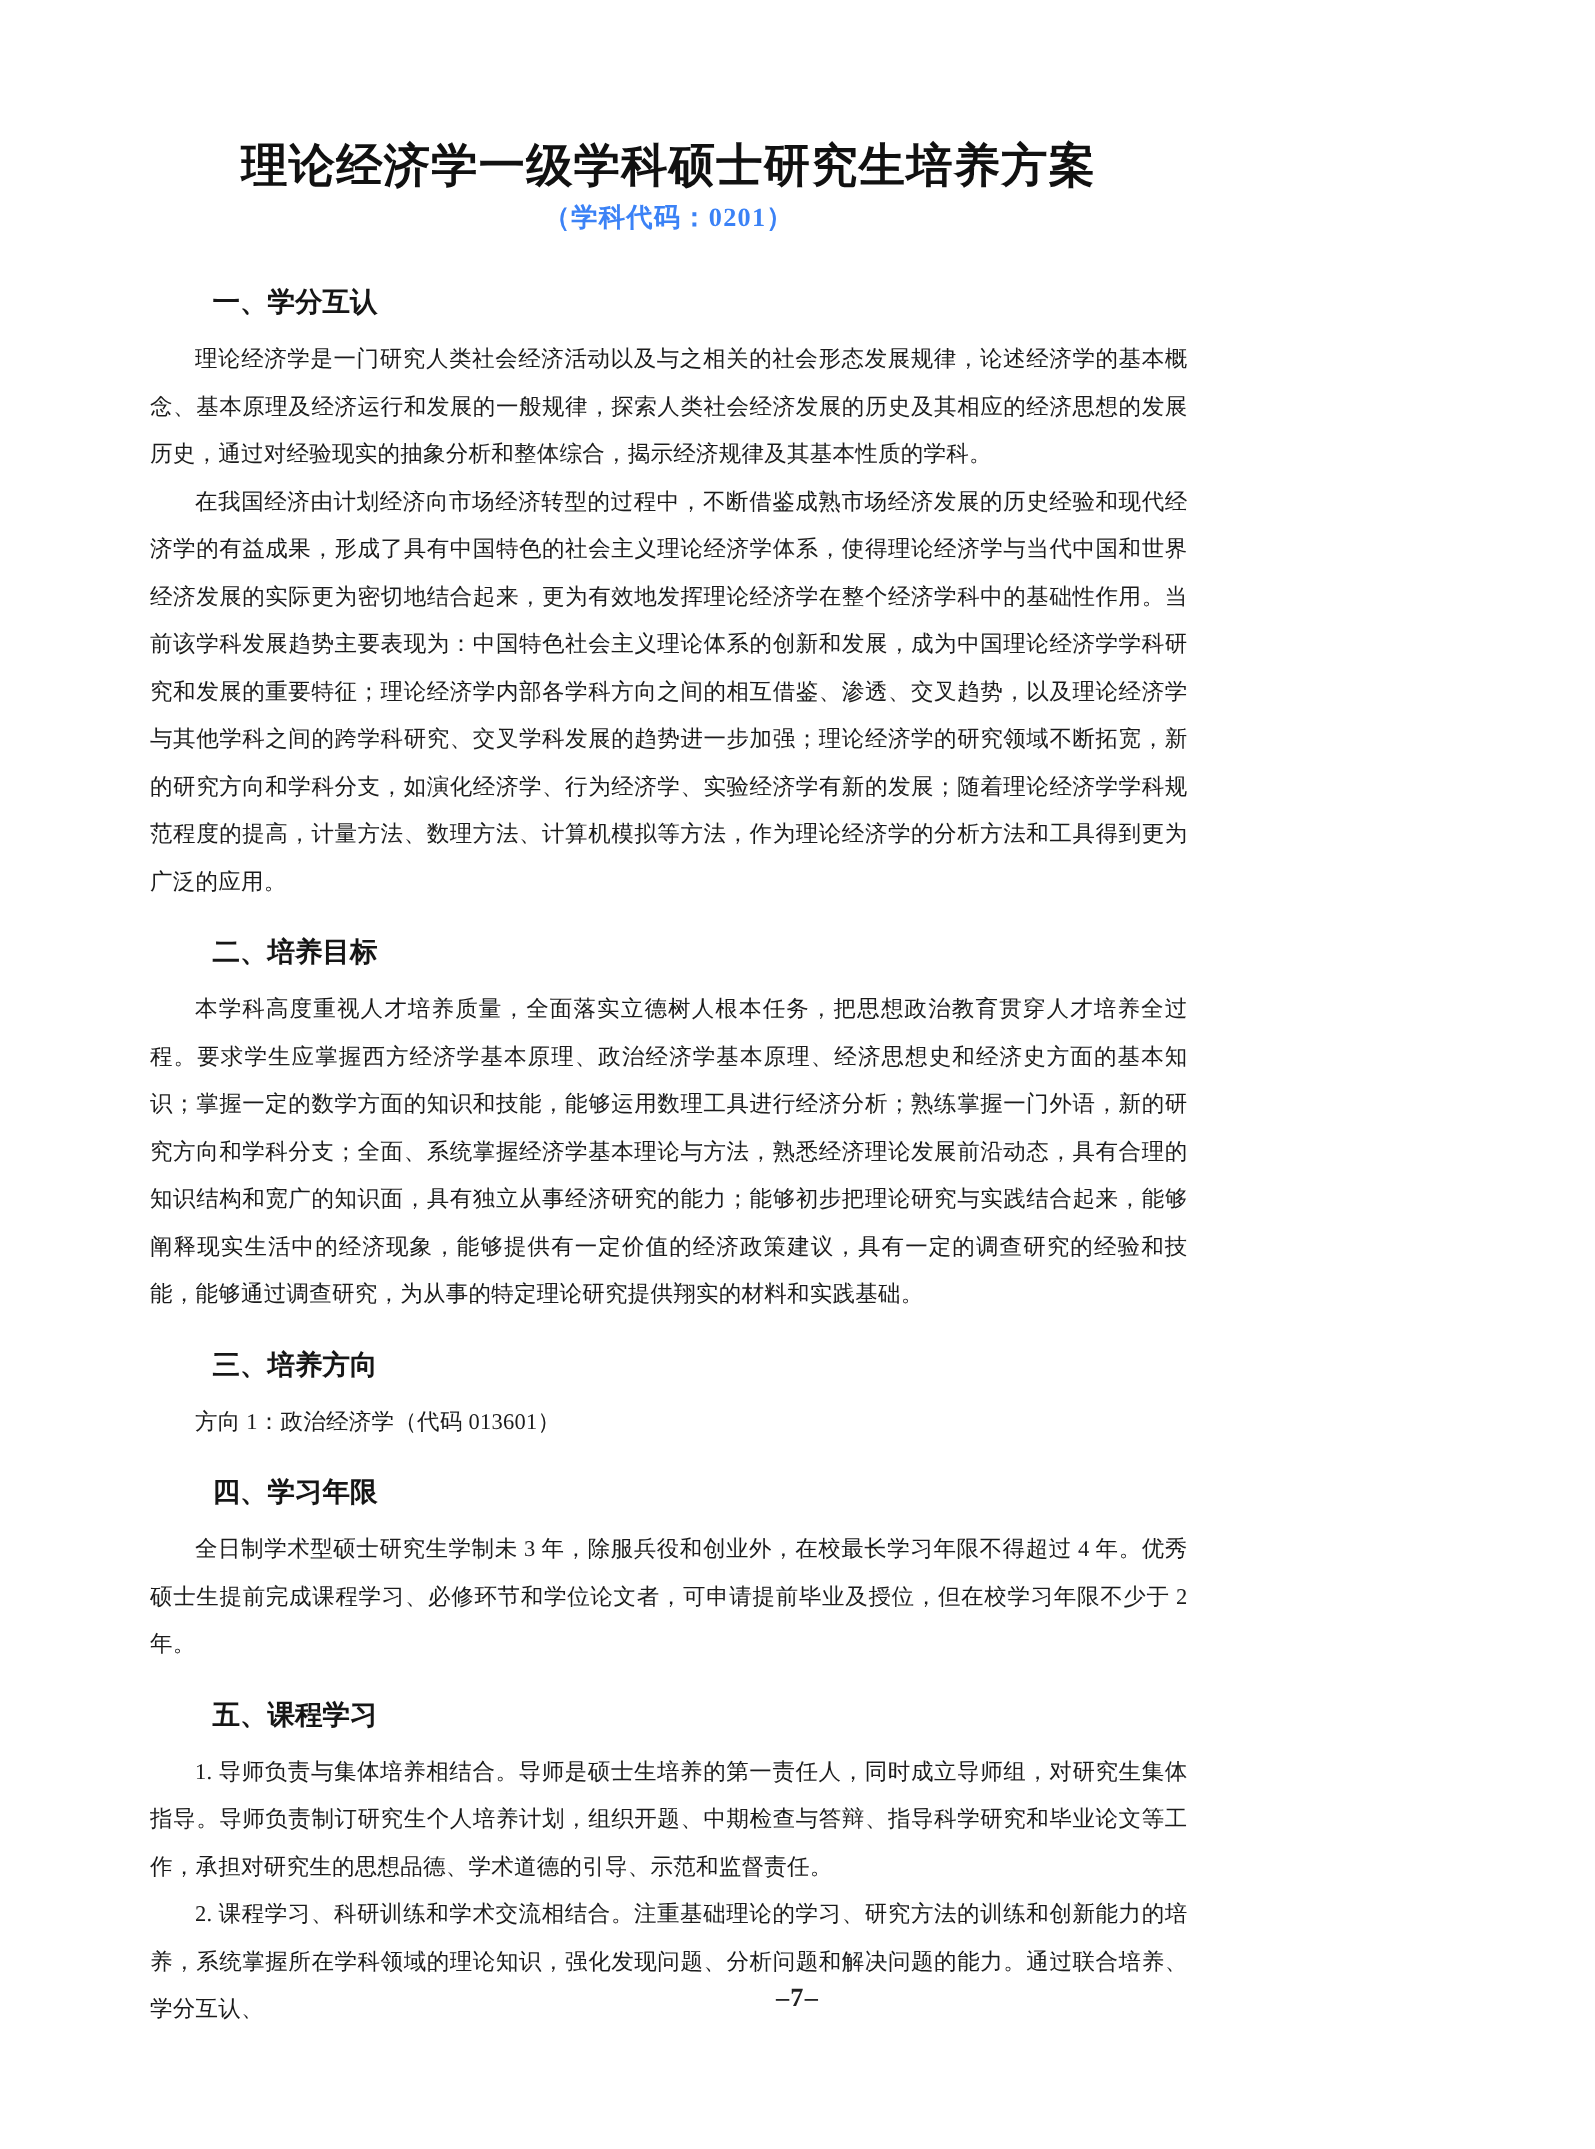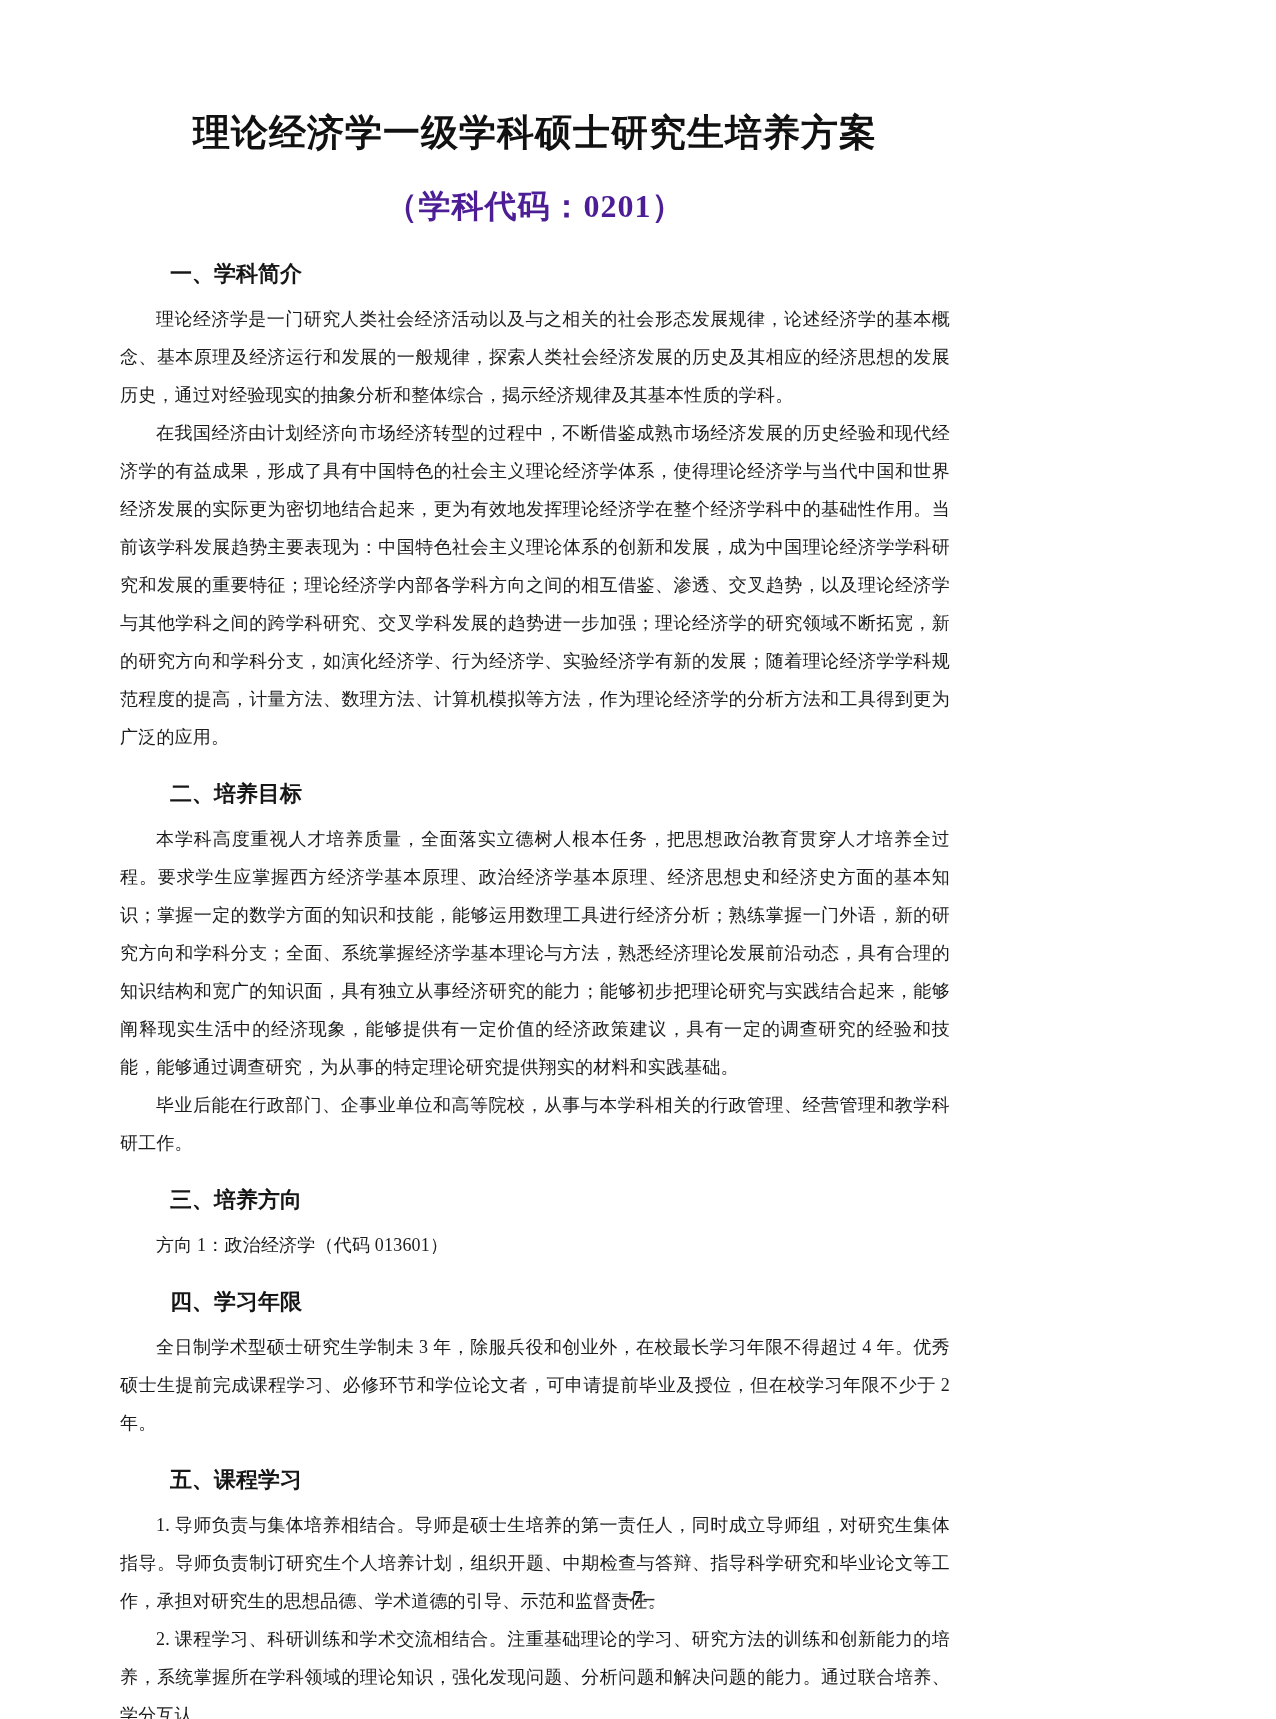--- a/index.html
+++ b/index.html
@@ -24,25 +24,25 @@
     font-weight: 900;
     font-size: 37px;
     line-height: 50px;
     text-align: center;
     color: #111111;
     letter-spacing: 1px;
   }
   .doc-subtitle {
     font-family: "Liberation Serif", "DejaVu Serif", serif;
     font-weight: bold;
-    font-size: 32px;
+    font-size: 21px;
     line-height: 32px;
     text-align: center;
-    color: #4c1d95;
-    margin-top: 32px;
+    color: #3b82f6;
+    margin-top: 0;
     letter-spacing: 1px;
   }
   section { display: block; }
   .sec-heading {
     font-family: "Liberation Sans", "DejaVu Sans", sans-serif;
     font-weight: bold;
     font-size: 22px;
     line-height: 32px;
     color: #161616;
     padding-left: 50px;
@@ -72,29 +72,28 @@
 </style>
 </head>
 <body>
 
 <div class="page">
 
   <h1 class="doc-title">理论经济学一级学科硕士研究生培养方案</h1>
   <div class="doc-subtitle">（学科代码：0201）</div>
 
   <section>
-    <h2 class="sec-heading">一、学科简介</h2>
+    <h2 class="sec-heading">一、学分互认</h2>
     <p class="body-par">理论经济学是一门研究人类社会经济活动以及与之相关的社会形态发展规律，论述经济学的基本概念、基本原理及经济运行和发展的一般规律，探索人类社会经济发展的历史及其相应的经济思想的发展历史，通过对经验现实的抽象分析和整体综合，揭示经济规律及其基本性质的学科。</p>
     <p class="body-par">在我国经济由计划经济向市场经济转型的过程中，不断借鉴成熟市场经济发展的历史经验和现代经济学的有益成果，形成了具有中国特色的社会主义理论经济学体系，使得理论经济学与当代中国和世界经济发展的实际更为密切地结合起来，更为有效地发挥理论经济学在整个经济学科中的基础性作用。当前该学科发展趋势主要表现为：中国特色社会主义理论体系的创新和发展，成为中国理论经济学学科研究和发展的重要特征；理论经济学内部各学科方向之间的相互借鉴、渗透、交叉趋势，以及理论经济学与其他学科之间的跨学科研究、交叉学科发展的趋势进一步加强；理论经济学的研究领域不断拓宽，新的研究方向和学科分支，如演化经济学、行为经济学、实验经济学有新的发展；随着理论经济学学科规范程度的提高，计量方法、数理方法、计算机模拟等方法，作为理论经济学的分析方法和工具得到更为广泛的应用。</p>
   </section>
 
   <section>
     <h2 class="sec-heading">二、培养目标</h2>
     <p class="body-par">本学科高度重视人才培养质量，全面落实立德树人根本任务，把思想政治教育贯穿人才培养全过程。要求学生应掌握西方经济学基本原理、政治经济学基本原理、经济思想史和经济史方面的基本知识；掌握一定的数学方面的知识和技能，能够运用数理工具进行经济分析；熟练掌握一门外语，新的研究方向和学科分支；全面、系统掌握经济学基本理论与方法，熟悉经济理论发展前沿动态，具有合理的知识结构和宽广的知识面，具有独立从事经济研究的能力；能够初步把理论研究与实践结合起来，能够阐释现实生活中的经济现象，能够提供有一定价值的经济政策建议，具有一定的调查研究的经验和技能，能够通过调查研究，为从事的特定理论研究提供翔实的材料和实践基础。</p>
-    <p class="body-par">毕业后能在行政部门、企事业单位和高等院校，从事与本学科相关的行政管理、经营管理和教学科研工作。</p>
   </section>
 
   <section>
     <h2 class="sec-heading">三、培养方向</h2>
     <p class="body-par">方向 1：政治经济学（代码 013601）</p>
   </section>
 
   <section>
     <h2 class="sec-heading">四、学习年限</h2>
     <p class="body-par">全日制学术型硕士研究生学制未 3 年，除服兵役和创业外，在校最长学习年限不得超过 4 年。优秀硕士生提前完成课程学习、必修环节和学位论文者，可申请提前毕业及授位，但在校学习年限不少于 2 年。</p>

